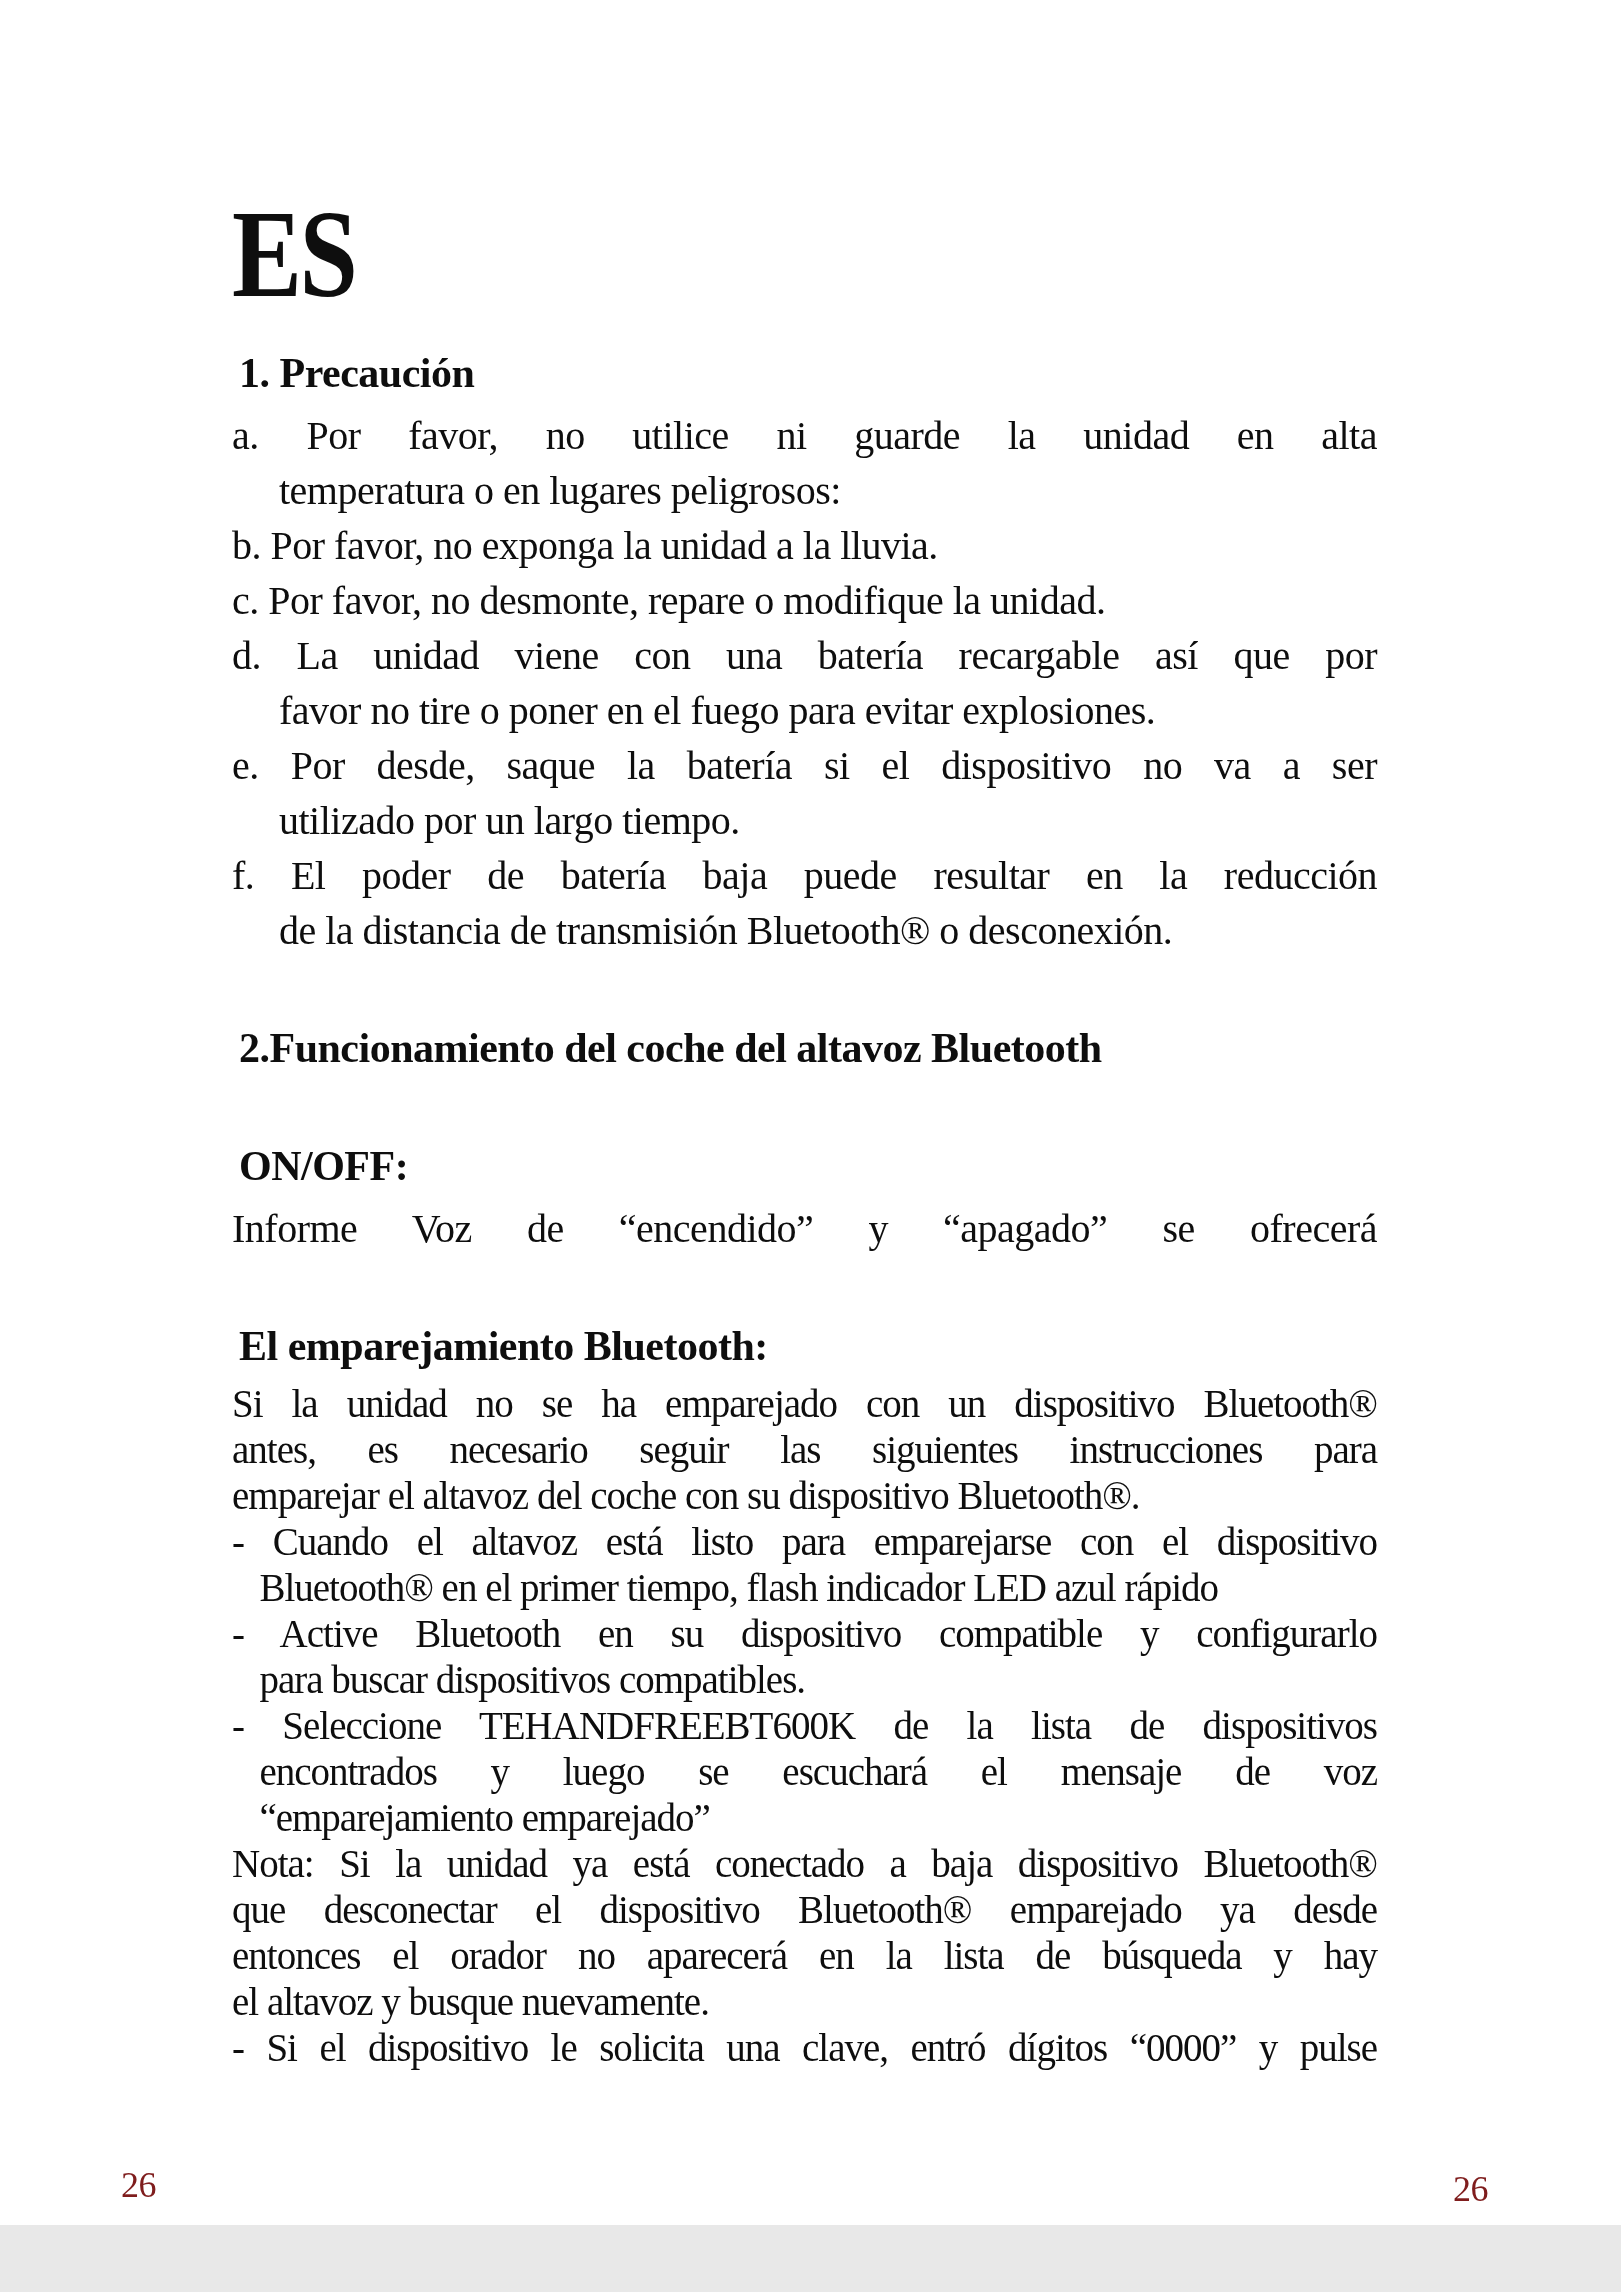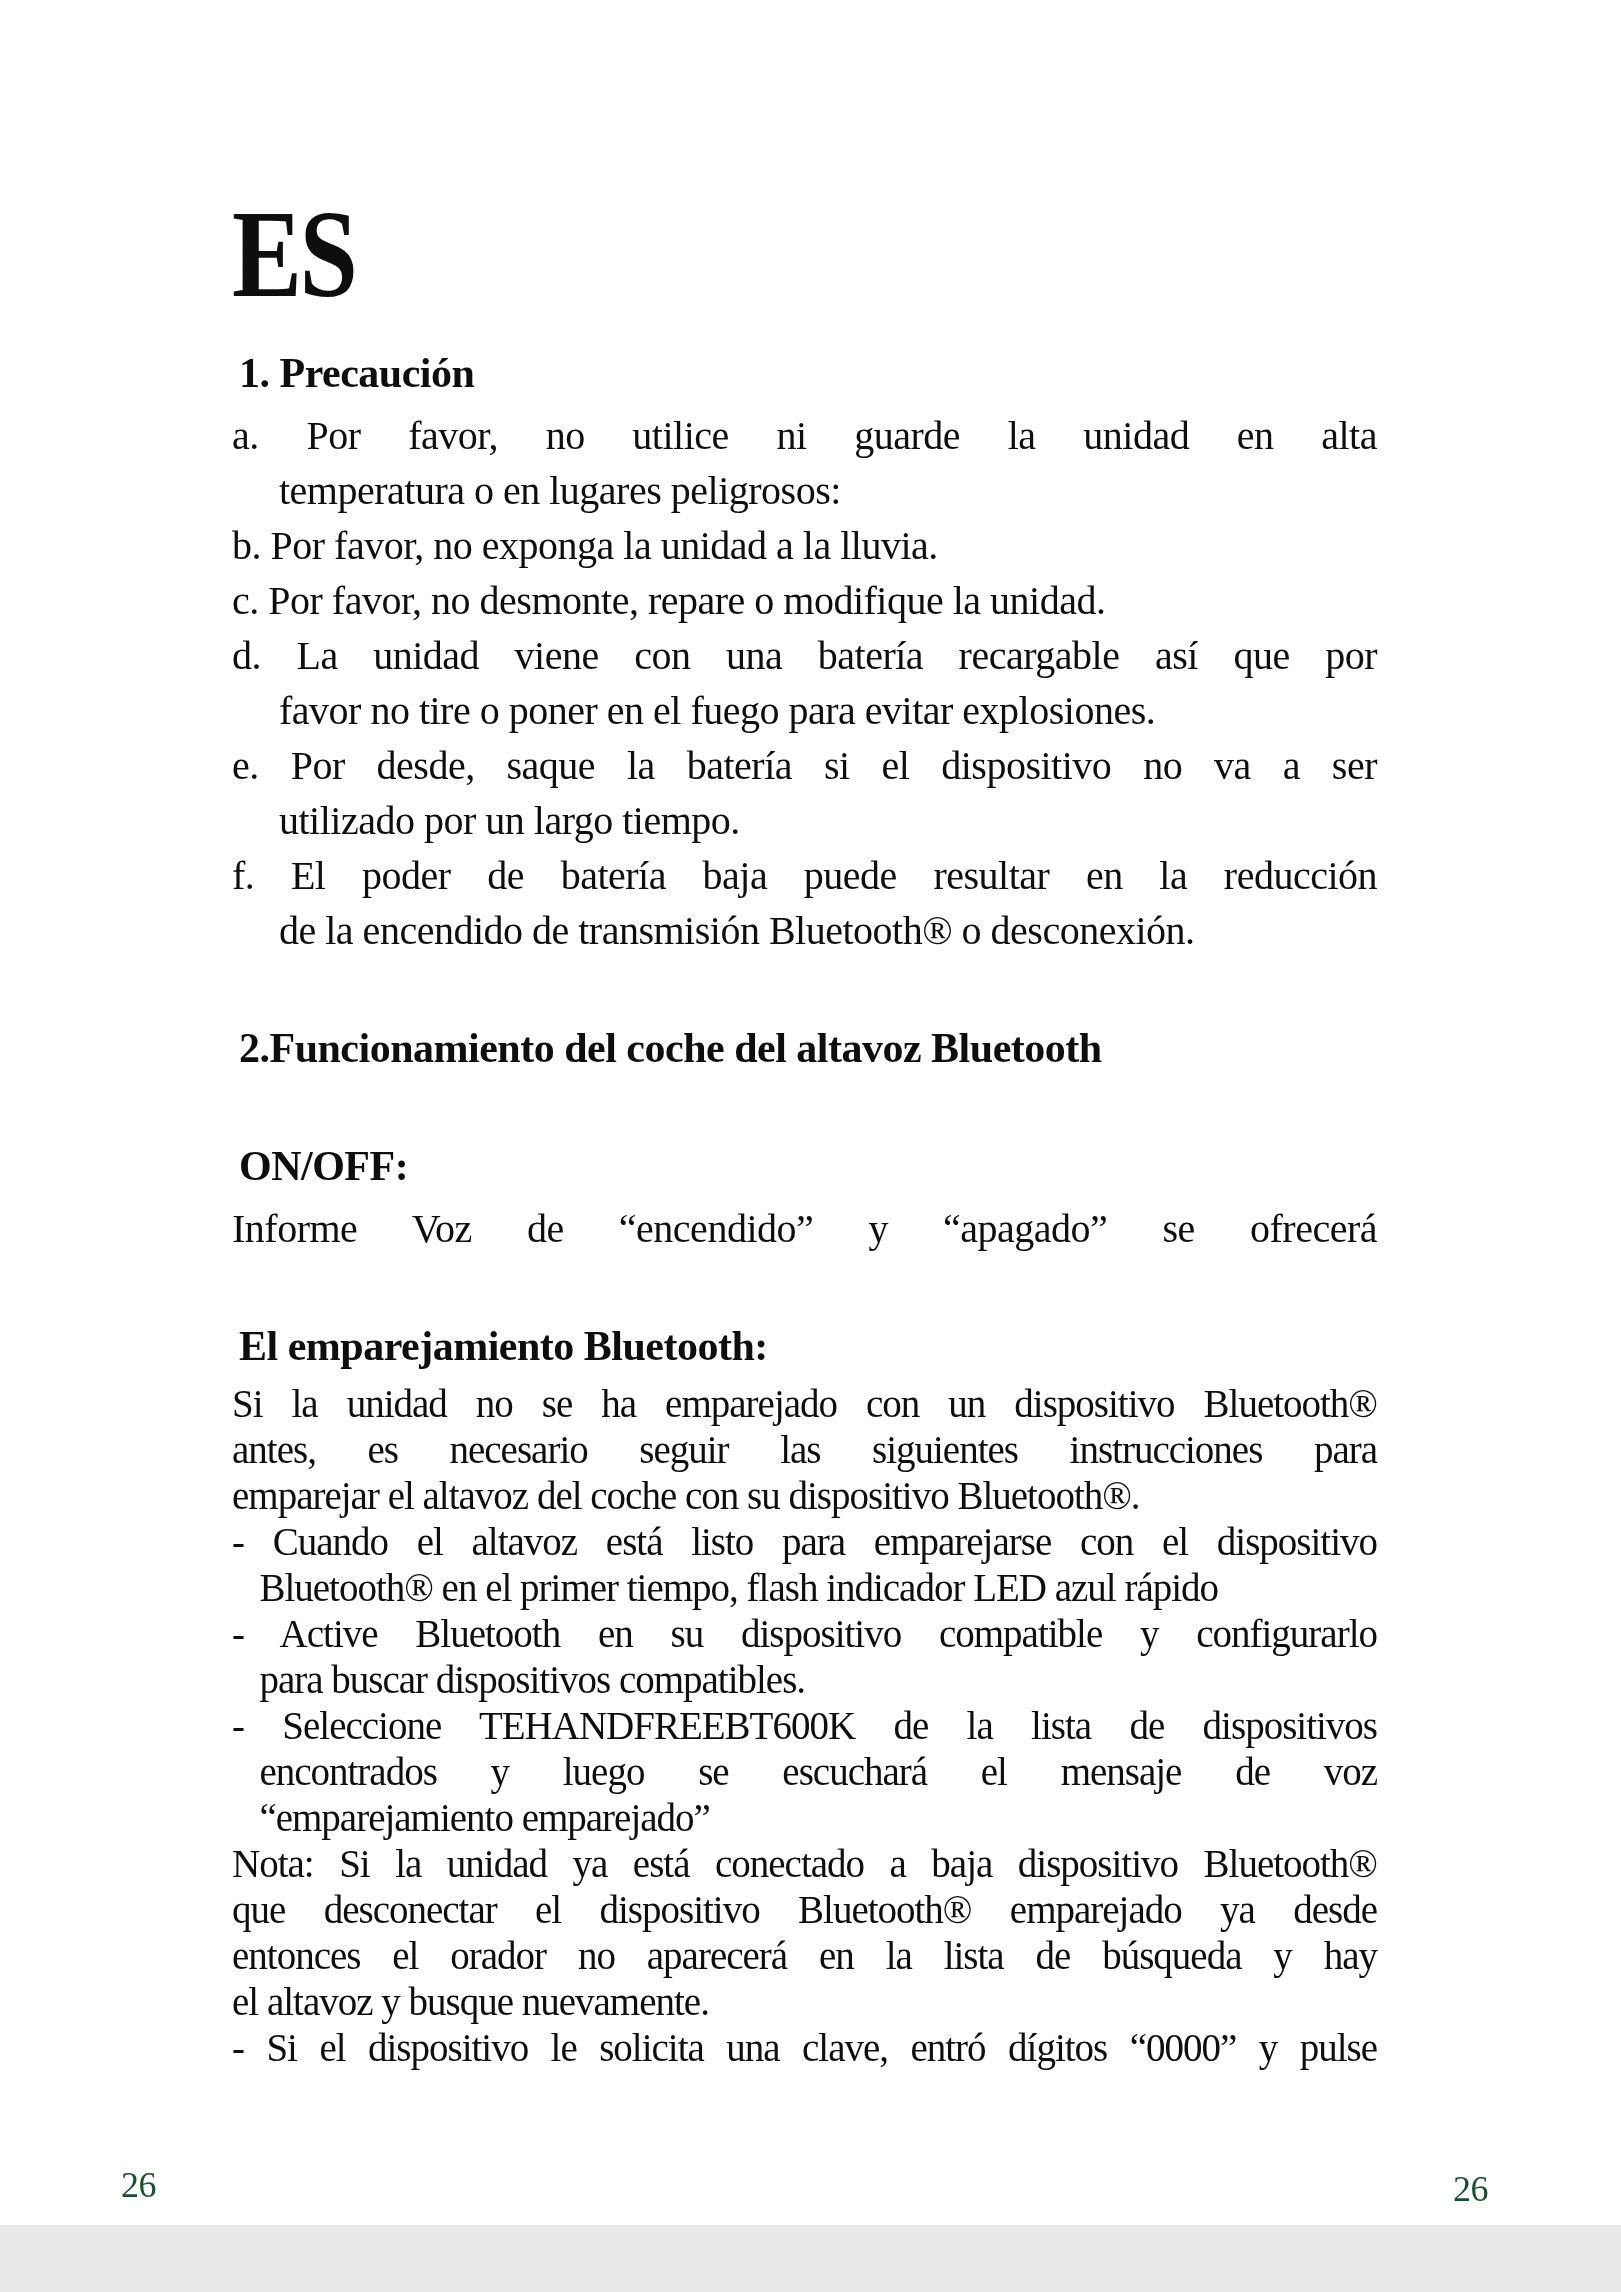--- a/index.html
+++ b/index.html
@@ -53,21 +53,21 @@
     text-align: justify;
     text-align-last: justify;
     text-justify: inter-word;
   }
   .cont-letter { padding-left: 47px; }
   .cont-dash { padding-left: 27.4px; }
   .page-number {
     position: absolute;
     font-size: 36px;
     letter-spacing: -0.5px;
-    color: #14532d;
+    color: #7f1d1d;
   }
   .page-number.left  { left: 121px;  top: 2164px; }
   .page-number.right { left: 1453px; top: 2168px; }
 </style>
 </head>
 <body>
 
 <div class="page">
   <div class="content">
 
@@ -77,21 +77,21 @@
 
     <div class="line stretch">a. Por favor, no utilice ni guarde la unidad en alta</div>
     <div class="line cont-letter">temperatura o en lugares peligrosos:</div>
     <div class="line">b. Por favor, no exponga la unidad a la lluvia.</div>
     <div class="line">c. Por favor, no desmonte, repare o modifique la unidad.</div>
     <div class="line stretch">d. La unidad viene con una batería recargable así que por</div>
     <div class="line cont-letter">favor no tire o poner en el fuego para evitar explosiones.</div>
     <div class="line stretch">e. Por desde, saque la batería si el dispositivo no va a ser</div>
     <div class="line cont-letter">utilizado por un largo tiempo.</div>
     <div class="line stretch">f. El poder de batería baja puede resultar en la reducción</div>
-    <div class="line cont-letter">de la encendido de transmisión Bluetooth® o desconexión.</div>
+    <div class="line cont-letter">de la distancia de transmisión Bluetooth® o desconexión.</div>
 
     <div class="h-bold mt-block">2.Funcionamiento del coche del altavoz Bluetooth</div>
 
     <div class="h-bold mt-block">ON/OFF:</div>
     <div class="line stretch">Informe Voz de “encendido” y “apagado” se ofrecerá</div>
 
     <div class="h-bold mt-block">El emparejamiento Bluetooth:</div>
 
     <div class="s2">
       <div class="line stretch">Si la unidad no se ha emparejado con un dispositivo Bluetooth®</div>

